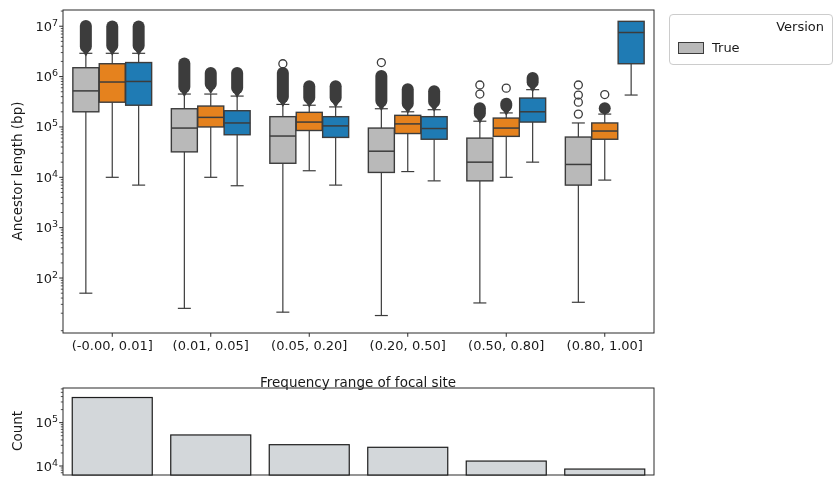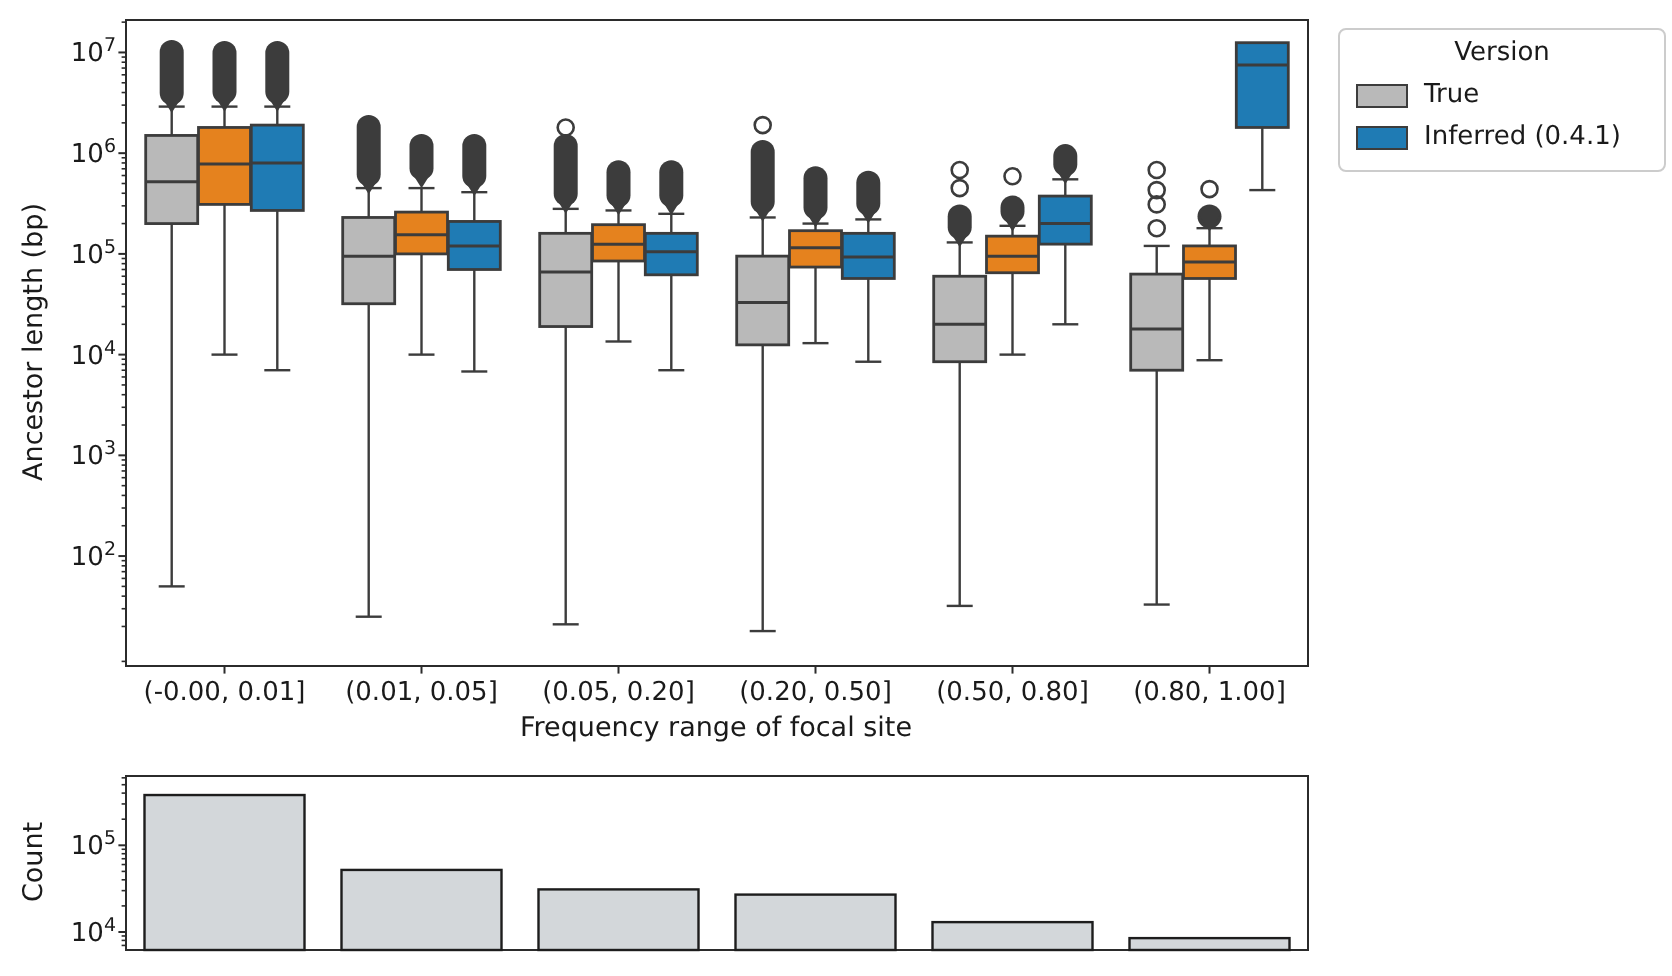--- a/index.html
+++ b/index.html
@@ -14,21 +14,21 @@
   }
   .xlab{
     position:absolute;white-space:nowrap;font-size:13.5px;
     transform:translate(-50%,-50%);
   }
   .legend{
     position:absolute;left:669px;top:14px;width:164px;
     background:#ffffff;border:1px solid #cccccc;border-radius:4px;
     box-sizing:border-box;padding:4px 8px 6px 8px;font-size:13px;
   }
-  .legend-title{text-align:center;margin-bottom:3px;}
+  .legend-title{text-align:right;margin-bottom:3px;}
   .legend-row{display:flex;align-items:center;height:21px;}
   .swatch{
     display:inline-block;width:26px;height:12px;margin-right:8px;
     border:1.3px solid #3c3c3c;box-sizing:border-box;flex:0 0 auto;
   }
   .legend-label{white-space:nowrap;}
 </style>
 </head>
 <body>
 
@@ -281,28 +281,24 @@
       <rect x="72.25" y="397.51765900862284" width="80" height="77.48234099137716" fill="#d3d7da" stroke="#1d1d1d" stroke-width="1.2"></rect>
       <rect x="170.75" y="434.96200226463765" width="80" height="40.03799773536235" fill="#d3d7da" stroke="#1d1d1d" stroke-width="1.2"></rect>
       <rect x="269.25" y="444.7000797625769" width="80" height="30.299920237423123" fill="#d3d7da" stroke="#1d1d1d" stroke-width="1.2"></rect>
       <rect x="367.75" y="447.30095315098305" width="80" height="27.699046849016952" fill="#d3d7da" stroke="#1d1d1d" stroke-width="1.2"></rect>
       <rect x="466.25" y="461.0609329801411" width="80" height="13.939067019858896" fill="#d3d7da" stroke="#1d1d1d" stroke-width="1.2"></rect>
       <rect x="564.75" y="469.0599535002298" width="80" height="5.940046499770176" fill="#d3d7da" stroke="#1d1d1d" stroke-width="1.2"></rect>
     </svg>
 
   <div class="ylab" style="left:17px;top:171px;">Ancestor length (bp)</div>
 
-  <div class="xlab" style="left:358px;top:364px;">Frequency range of focal site</div>
+  <div class="xlab" style="left:358px;top:382px;">Frequency range of focal site</div>
 
   <div class="ylab" style="left:17px;top:431px;">Count</div>
 
   <div class="legend">
     <div class="legend-title">Version</div>
     <div class="legend-row">
       <span class="swatch" style="background: rgb(185, 185, 185);"></span>
       <span class="legend-label">True</span>
     </div>
-    <div class="legend-row">
-      <span class="swatch" style="background: rgb(31, 123, 180);"></span>
-      <span class="legend-label">Inferred (0.4.1)</span>
-    </div>
   </div>
 </div>
 
 </body></html>

